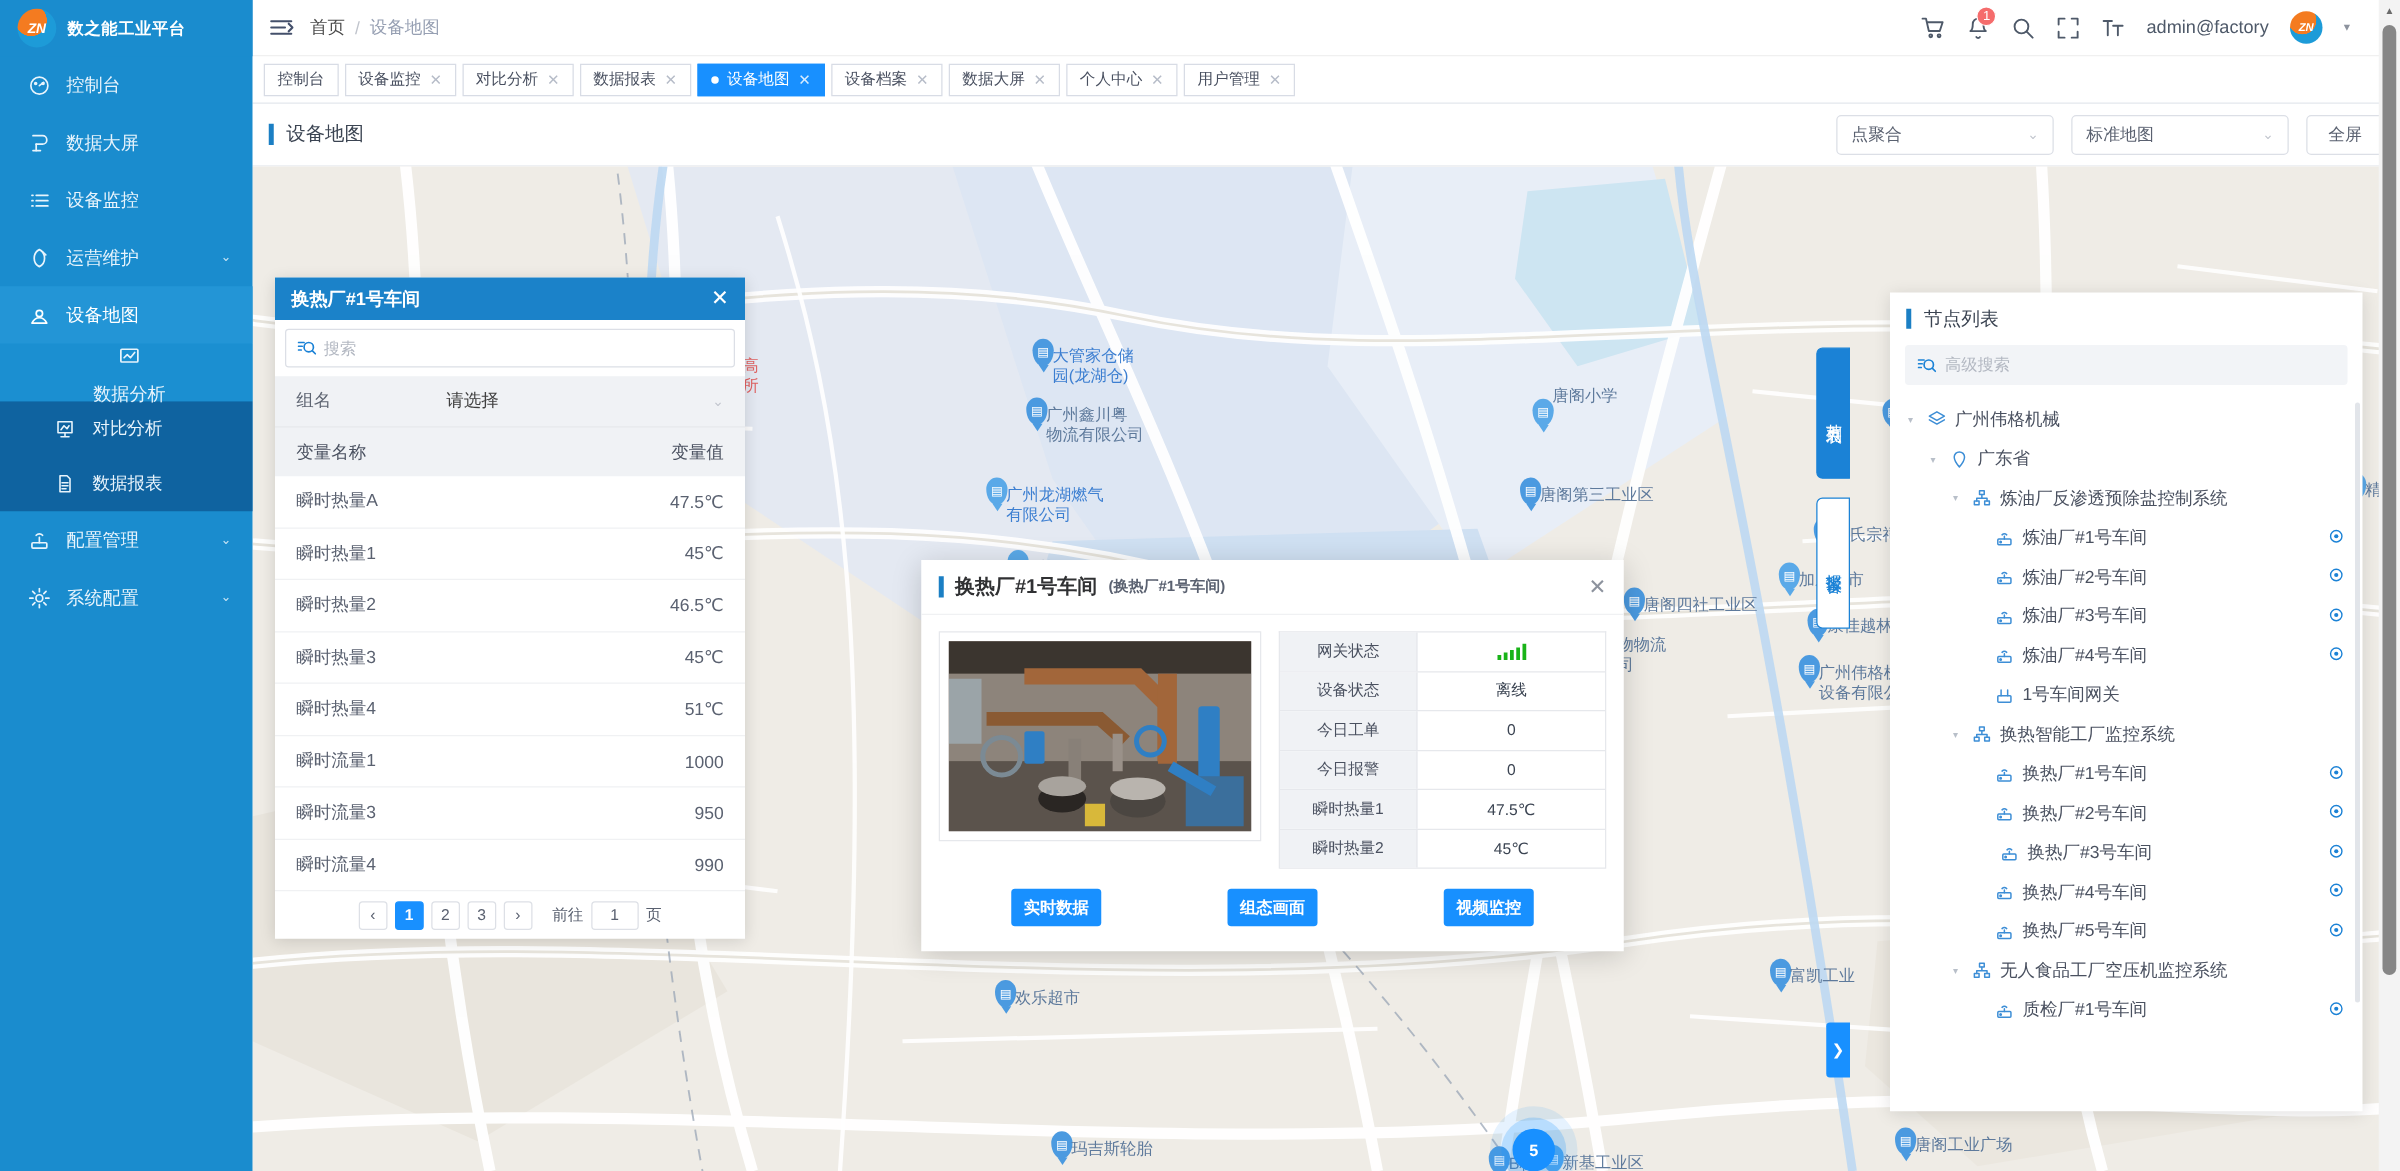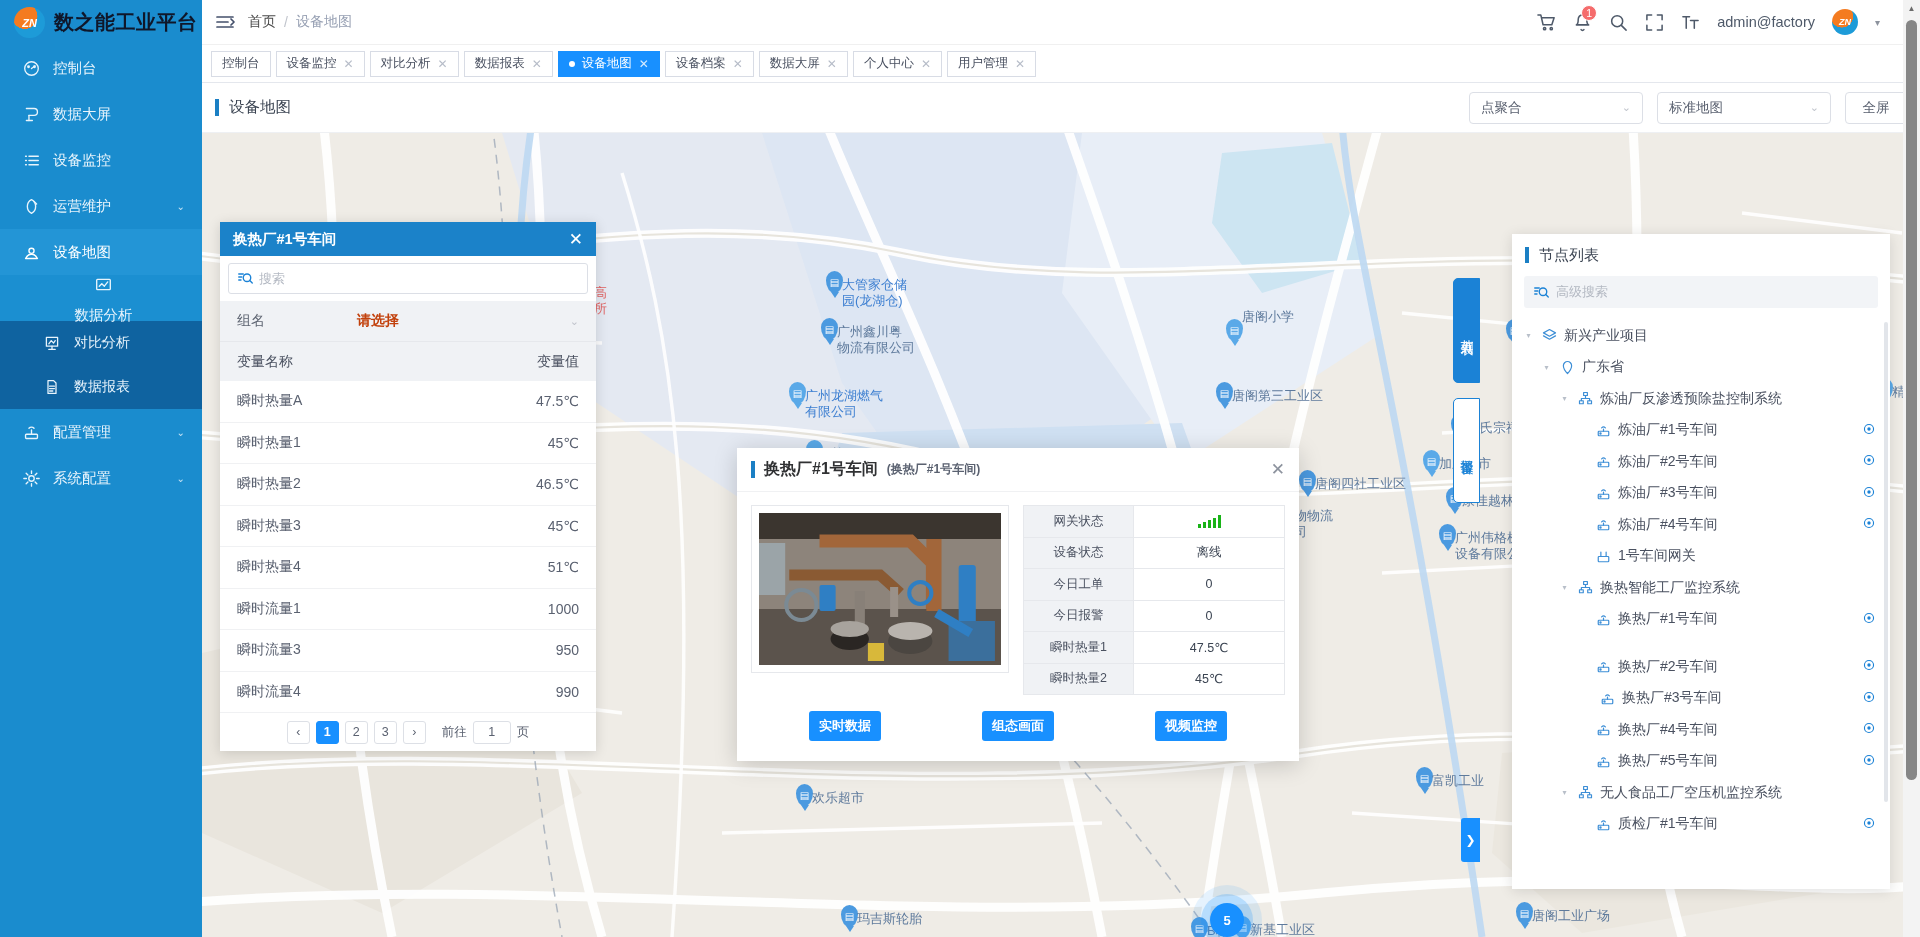--- a/index.html
+++ b/index.html
@@ -25,21 +25,21 @@
   .brand-logo {
     width: 31px; height: 31px; border-radius: 50%;
     background: radial-gradient(circle at 35% 30%, #f47b20 0%, #f47b20 42%, #1d9bd8 43%, #1d9bd8 100%);
     position: relative; flex: none; overflow: hidden;
   }
   .brand-logo::after {
     content: "ZN"; position: absolute; inset: 0;
     display: flex; align-items: center; justify-content: center;
     font-size: 11px; font-weight: bold; color: #fff; font-style: italic;
   }
-  .brand-text { color: #0f172a; font-size: 20px; font-weight: bold; letter-spacing: .5px; }
+  .brand-text { color: #ffffff; font-size: 13px; font-weight: bold; letter-spacing: .5px; }
 
   .nav-item {
     height: 46px; display: flex; align-items: center; gap: 13px;
     padding: 0 17px 0 22px; color: #e8f4fc; font-size: 14.5px;
     cursor: pointer; position: relative;
   }
   .nav-item .nav-ico { width: 18px; height: 18px; flex: none; display: flex; align-items: center; justify-content: center; }
   .nav-item .nav-label { flex: 1; white-space: nowrap; }
   .nav-item.active { background: #2395d6; color: #fff; }
   .nav-item.group-open { background: #1b8fd1; flex-direction: column; }
@@ -163,21 +163,21 @@
   .vp-search {
     margin: 7px 8px; height: 31px; border: 1px solid #dcdfe6; border-radius: 3px;
     display: flex; align-items: center; gap: 6px; padding: 0 9px;
     font-size: 13px; color: #b3b8c2;
   }
   .vp-grp {
     background: #f0f2f5; height: 40px; display: flex; align-items: center;
     padding: 0 17px; font-size: 14px; color: #5e6572;
   }
   .vp-grp .gname { width: 120px; }
-  .vp-grp .gph { color: #c2410c; flex: 1; font-weight: bold; }
+  .vp-grp .gph { color: #404040; flex: 1; }
   .vp-grp .caret { color: #c0c4cc; font-size: 11px; }
   .vp-th {
     background: #f0f2f5; height: 40px; display: flex; align-items: center;
     padding: 0 17px; font-size: 14px; color: #4a5160; border-top: 1px solid #e6e8ec;
   }
   .vp-th .c1 { flex: 1; }
   .vp-row {
     height: 41.5px; display: flex; align-items: center; padding: 0 17px;
     font-size: 14px; color: #5a6170; border-bottom: 1px solid #f0f1f3;
   }
@@ -809,21 +809,21 @@
     <div class="np-tree">
       <div id="tree-body">
           <div class="tnode" style="padding-left: 10px;">
             <span class="tw">▾</span>
             <span class="tico">
               <svg class="ico" viewBox="0 0 20 20" style="width:15px;height:15px;">
                 <path d="M10 2L2 6.5 10 11l8-4.5z"></path>
                 <path d="M2 10.5L10 15l8-4.5"></path>
               </svg>
             </span>
-            <span class="tlabel">新兴产业项目</span>
+            <span class="tlabel">广州伟格机械</span>
           </div>
           <div class="tnode" style="padding-left: 28px;">
             <span class="tw">▾</span>
             <span class="tico">
               <svg class="ico" viewBox="0 0 20 20" style="width:15px;height:15px;">
                 <path d="M10 2a5.5 5.5 0 0 1 5.5 5.5C15.5 12 10 18 10 18S4.5 12 4.5 7.5A5.5 5.5 0 0 1 10 2z"></path>
                 <circle cx="10" cy="7.5" r="1.8" fill="#fff" stroke="none"></circle>
               </svg>
             </span>
             <span class="tlabel">广东省</span>
@@ -930,21 +930,21 @@
                 <path d="M10 11V8M7.5 6.5a3.6 3.6 0 0 1 5 0"></path>
                 <circle cx="6" cy="14" r=".8" fill="currentColor"></circle>
               </svg>
             </span>
             <span class="tlabel">换热厂#1号车间</span>
             <span class="locate"><svg class="ico" viewBox="0 0 20 20" style="width:14px;height:14px;">
                 <circle cx="10" cy="10" r="6.5"></circle>
                 <circle cx="10" cy="10" r="2.4" fill="currentColor" stroke="none"></circle>
               </svg></span>
           </div>
-          <div class="tnode" style="padding-left: 64px; margin-top: 16px;">
+          <div class="tnode" style="padding-left: 64px;">
             <span class="tw"></span>
             <span class="tico">
               <svg class="ico" viewBox="0 0 20 20" style="width:15px;height:15px;">
                 <rect x="3" y="11" width="14" height="6" rx="1"></rect>
                 <path d="M10 11V8M7.5 6.5a3.6 3.6 0 0 1 5 0"></path>
                 <circle cx="6" cy="14" r=".8" fill="currentColor"></circle>
               </svg>
             </span>
             <span class="tlabel">换热厂#2号车间</span>
             <span class="locate"><svg class="ico" viewBox="0 0 20 20" style="width:14px;height:14px;">

